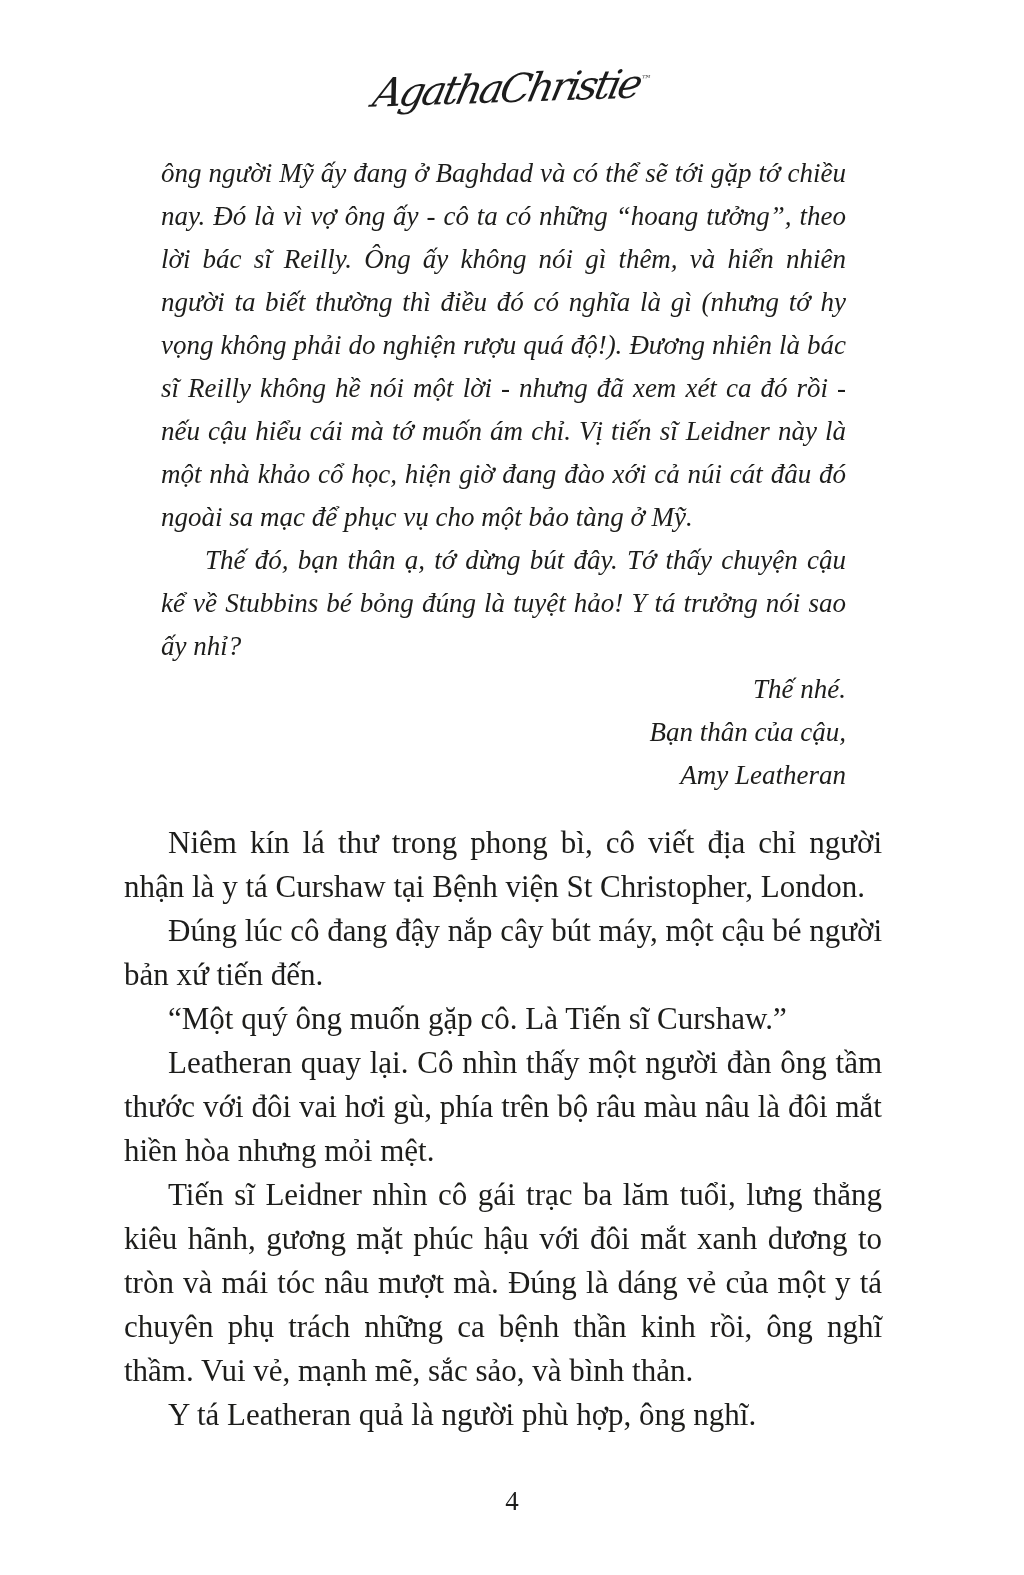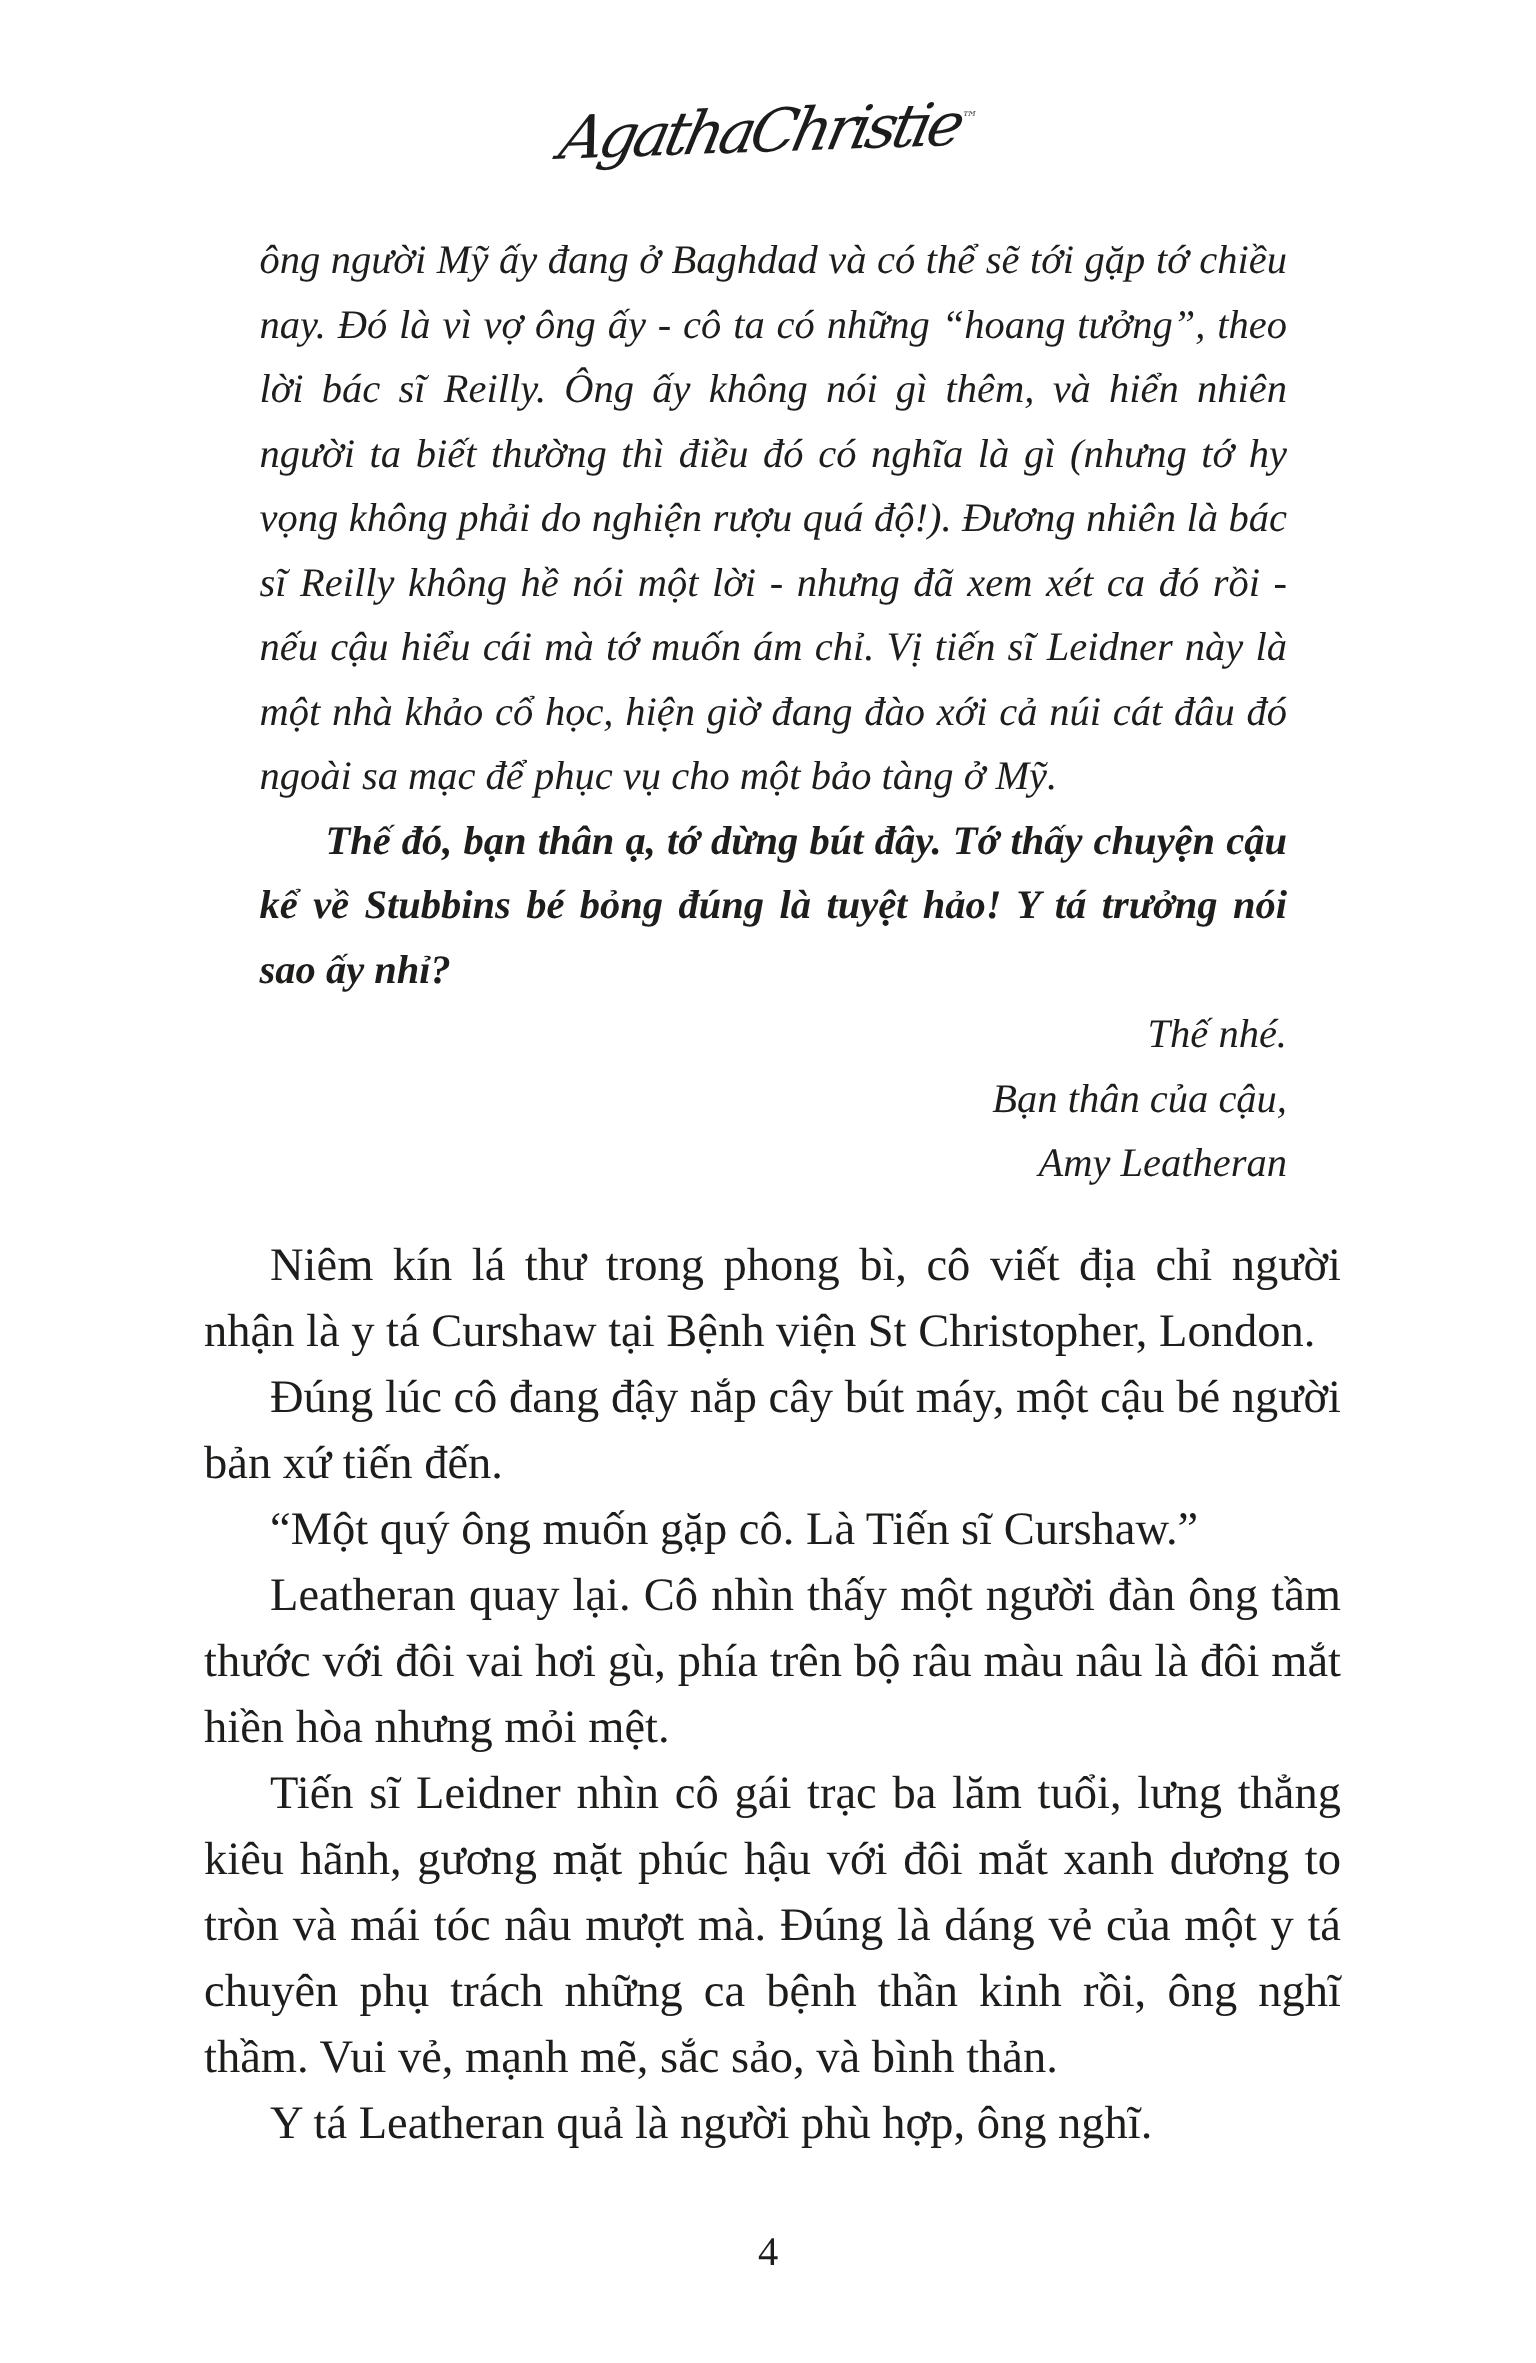--- a/index.html
+++ b/index.html
@@ -39,35 +39,35 @@
     font-size: 11px;
     font-style: normal;
     vertical-align: super;
     letter-spacing: 0;
     color: #555;
   }
 
   
   .content {
     position: absolute;
-    left: 136px;
+    left: 124px;
     top: 152px;
     width: 758px;
   }
 
   .letter {
     width: 685px;
     margin-left: 37px;
     font-style: italic;
     font-size: 27px;
     line-height: 43px;
     text-align: justify;
   }
   .letter p { margin: 0; }
-  .letter p.indent { text-indent: 44px; font-weight: bold; }
+  .letter p.indent { text-indent: 44px; }
   .letter p.closing { text-align: right; }
   .letter .c1 { margin-left: 42px; }
   .letter .c2 { margin-left: 40px; }
   .letter .c3 { }
 
   .body-text {
     margin-top: 24px;
     font-size: 31px;
     line-height: 44px;
     text-align: justify;

